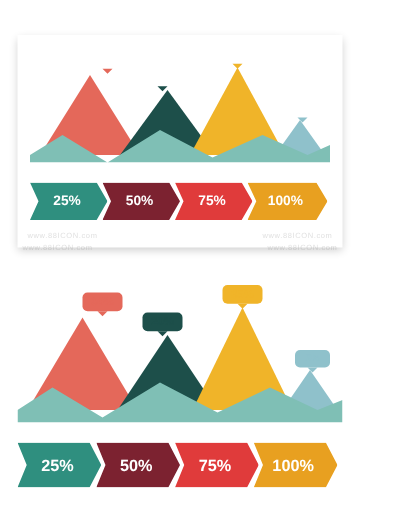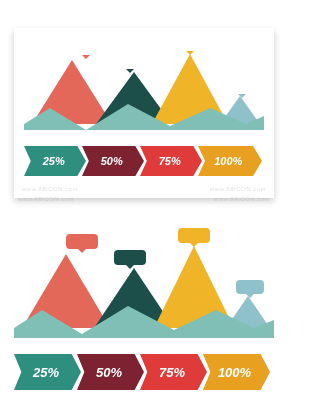--- a/index.html
+++ b/index.html
@@ -28,21 +28,21 @@
   .arrow{
     position:relative;
     height:100%;
     display:flex;
     align-items:center;
     justify-content:center;
     color:#ffffff;
     font-weight:bold;
     box-sizing:border-box;
   }
-  .arrow span{position:relative;z-index:2;transform:translateX(-6%);font-style:italic;}
+  .arrow span{position:relative;z-index:2;transform:translateX(-6%);}
 
   .badge{
     position:absolute;
     color:#ffffff;
     font-weight:bold;
     border-radius:4px;
     text-align:center;
     line-height:1;
     box-sizing:border-box;
     display:flex;align-items:center;justify-content:center;

